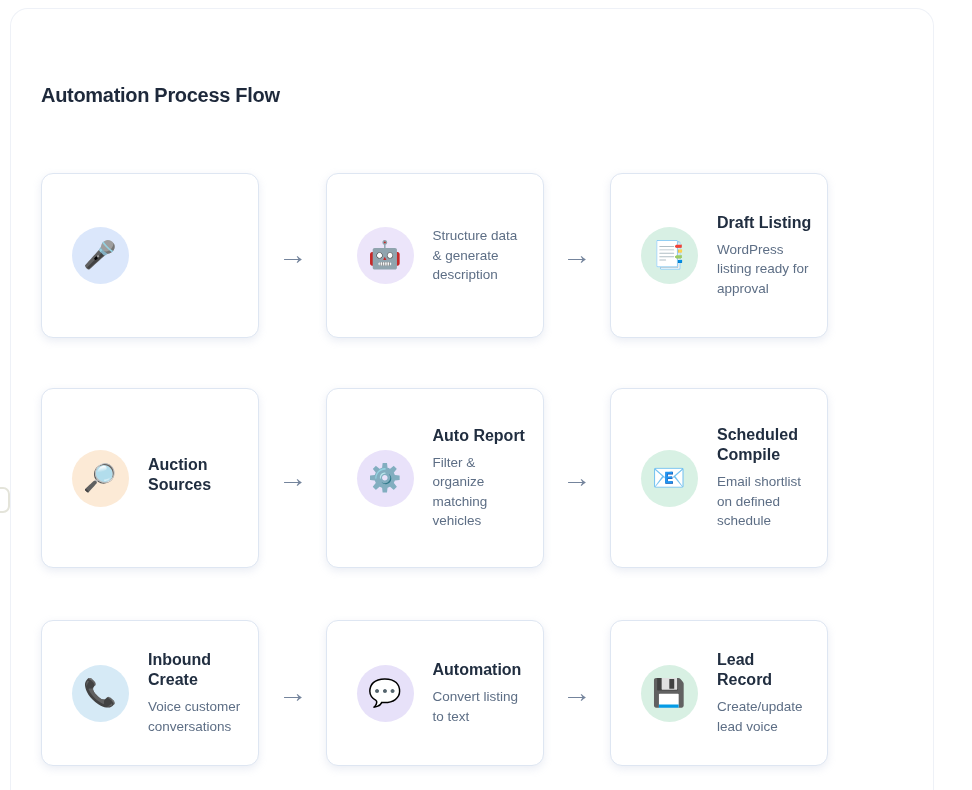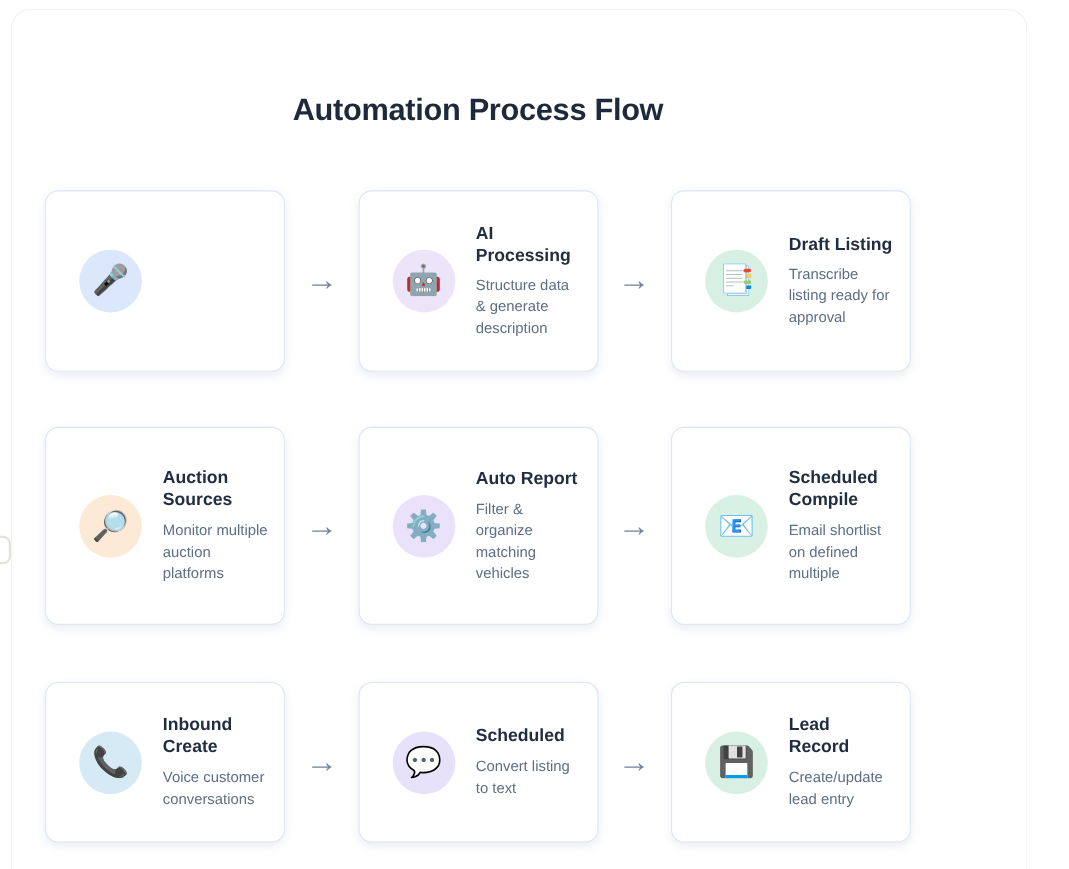--- a/index.html
+++ b/index.html
@@ -24,22 +24,22 @@
     left: -12px; top: 487px;
     width: 22px; height: 26px;
     background: #ffffff;
     border: 2px solid #e4e4da;
     border-radius: 7px;
   }
   .page-title {
     position: absolute;
     left: 41px; top: 84px;
     width: 787px;
-    text-align: center;
-    font-size: 28px;
+    text-align: left;
+    font-size: 20px;
     font-weight: 700;
     letter-spacing: -0.3px;
     color: #1e293b;
   }
   .flow-row {
     position: absolute;
     left: 41px;
     width: 787px;
     display: flex;
     align-items: center;
@@ -114,46 +114,44 @@
     </div>
   </div>
   <div class="arrow-cell">
     <span class="arrow-glyph" style="color: rgb(116, 132, 156);">→</span>
   </div>
   <div class="step-card">
     <div class="icon-circle" style="background: rgb(236, 229, 250);">
       <span>🤖</span>
     </div>
     <div class="step-text">
-      <div class="step-title">AI Processing</div>
       <div class="step-desc">Structure data &amp; generate description</div>
     </div>
   </div>
   <div class="arrow-cell">
     <span class="arrow-glyph" style="color: rgb(116, 132, 156);">→</span>
   </div>
   <div class="step-card">
     <div class="icon-circle" style="background: rgb(216, 240, 228);">
       <span>📑</span>
     </div>
     <div class="step-text">
       <div class="step-title">Draft Listing</div>
-      <div class="step-desc">Transcribe listing ready for approval</div>
+      <div class="step-desc">WordPress listing ready for approval</div>
     </div>
   </div>
 </div>
 
 <div class="flow-row row-1">
   <div class="step-card">
     <div class="icon-circle" style="background: rgb(252, 234, 214);">
       <span>🔎</span>
     </div>
     <div class="step-text">
       <div class="step-title">Auction Sources</div>
-      <div class="step-desc">Monitor multiple auction platforms</div>
     </div>
   </div>
   <div class="arrow-cell">
     <span class="arrow-glyph" style="color: rgb(116, 132, 156);">→</span>
   </div>
   <div class="step-card">
     <div class="icon-circle" style="background: rgb(233, 226, 250);">
       <span>⚙️</span>
     </div>
     <div class="step-text">
@@ -163,21 +161,21 @@
   </div>
   <div class="arrow-cell">
     <span class="arrow-glyph" style="color: rgb(116, 132, 156);">→</span>
   </div>
   <div class="step-card">
     <div class="icon-circle" style="background: rgb(216, 241, 228);">
       <span>📧</span>
     </div>
     <div class="step-text">
       <div class="step-title">Scheduled Compile</div>
-      <div class="step-desc">Email shortlist on defined multiple</div>
+      <div class="step-desc">Email shortlist on defined schedule</div>
     </div>
   </div>
 </div>
 
 <div class="flow-row row-2">
   <div class="step-card">
     <div class="icon-circle" style="background: rgb(214, 234, 246);">
       <span>📞</span>
     </div>
     <div class="step-text">
@@ -186,29 +184,29 @@
     </div>
   </div>
   <div class="arrow-cell">
     <span class="arrow-glyph" style="color: rgb(116, 132, 156);">→</span>
   </div>
   <div class="step-card">
     <div class="icon-circle" style="background: rgb(231, 225, 249);">
       <span>💬</span>
     </div>
     <div class="step-text">
-      <div class="step-title">Scheduled</div>
+      <div class="step-title">Automation</div>
       <div class="step-desc">Convert listing to text</div>
     </div>
   </div>
   <div class="arrow-cell">
     <span class="arrow-glyph" style="color: rgb(116, 132, 156);">→</span>
   </div>
   <div class="step-card">
     <div class="icon-circle" style="background: rgb(216, 240, 227);">
       <span>💾</span>
     </div>
     <div class="step-text">
       <div class="step-title">Lead Record</div>
-      <div class="step-desc">Create/update lead entry</div>
+      <div class="step-desc">Create/update lead voice</div>
     </div>
   </div>
 </div>
 
 </body></html>

